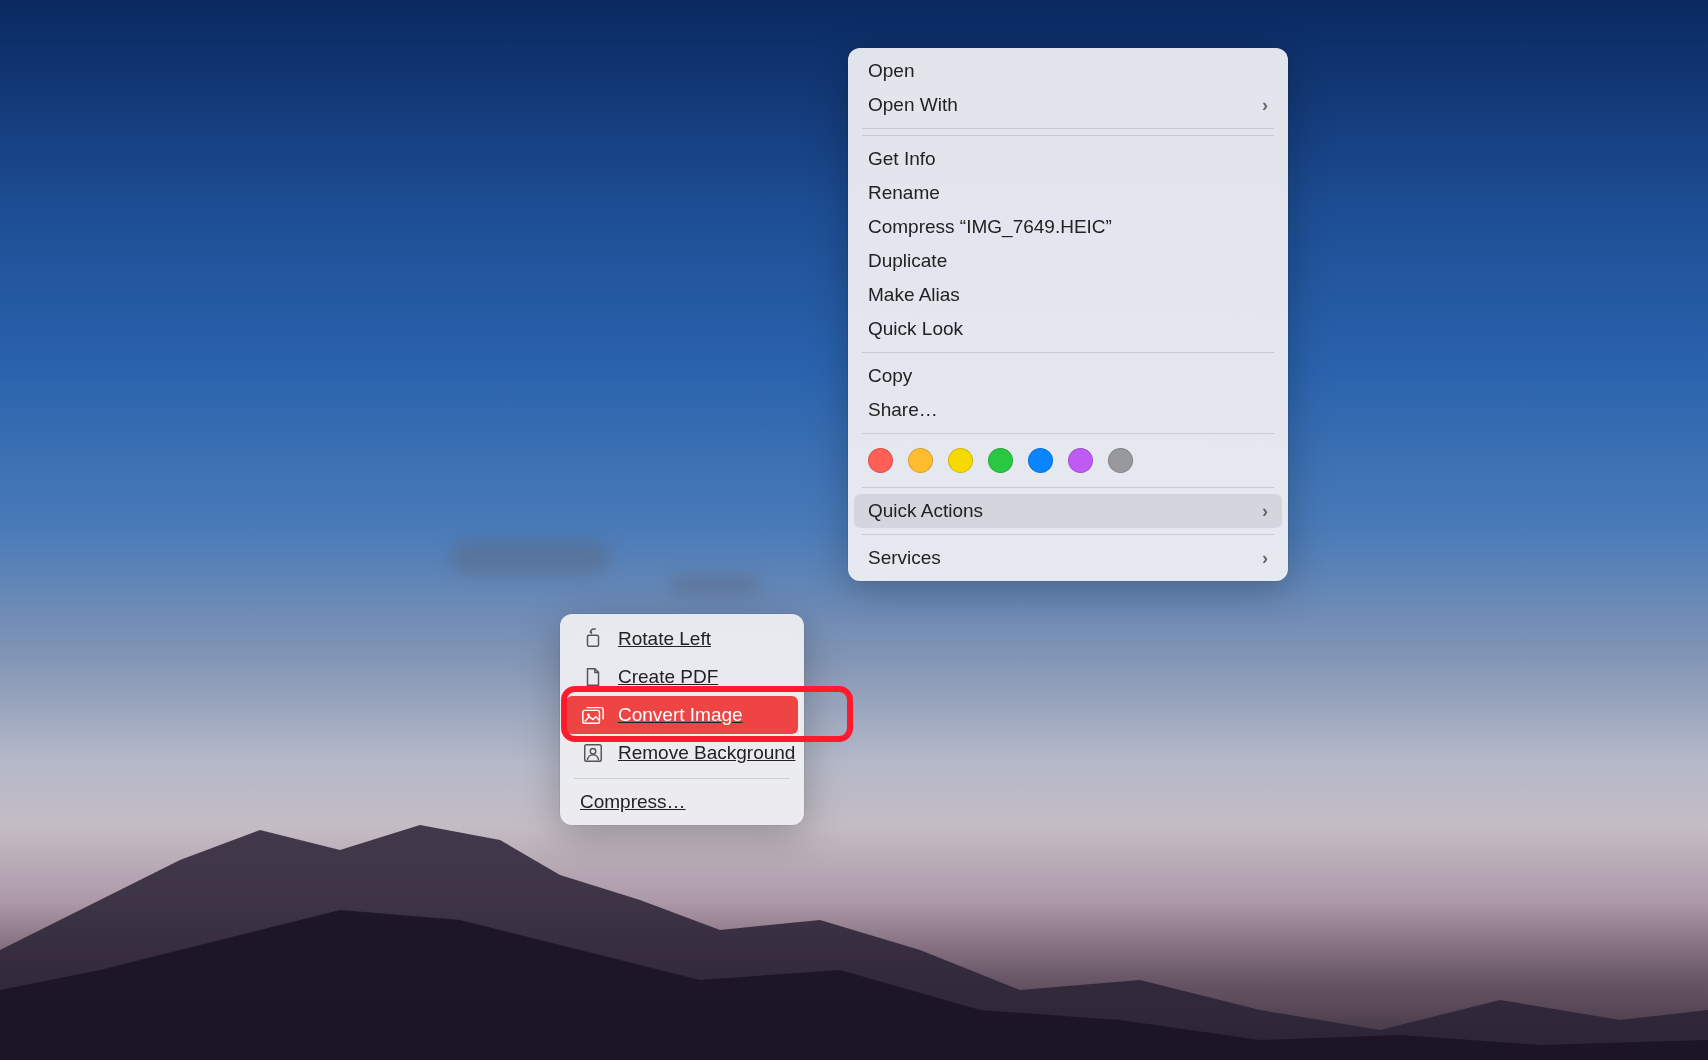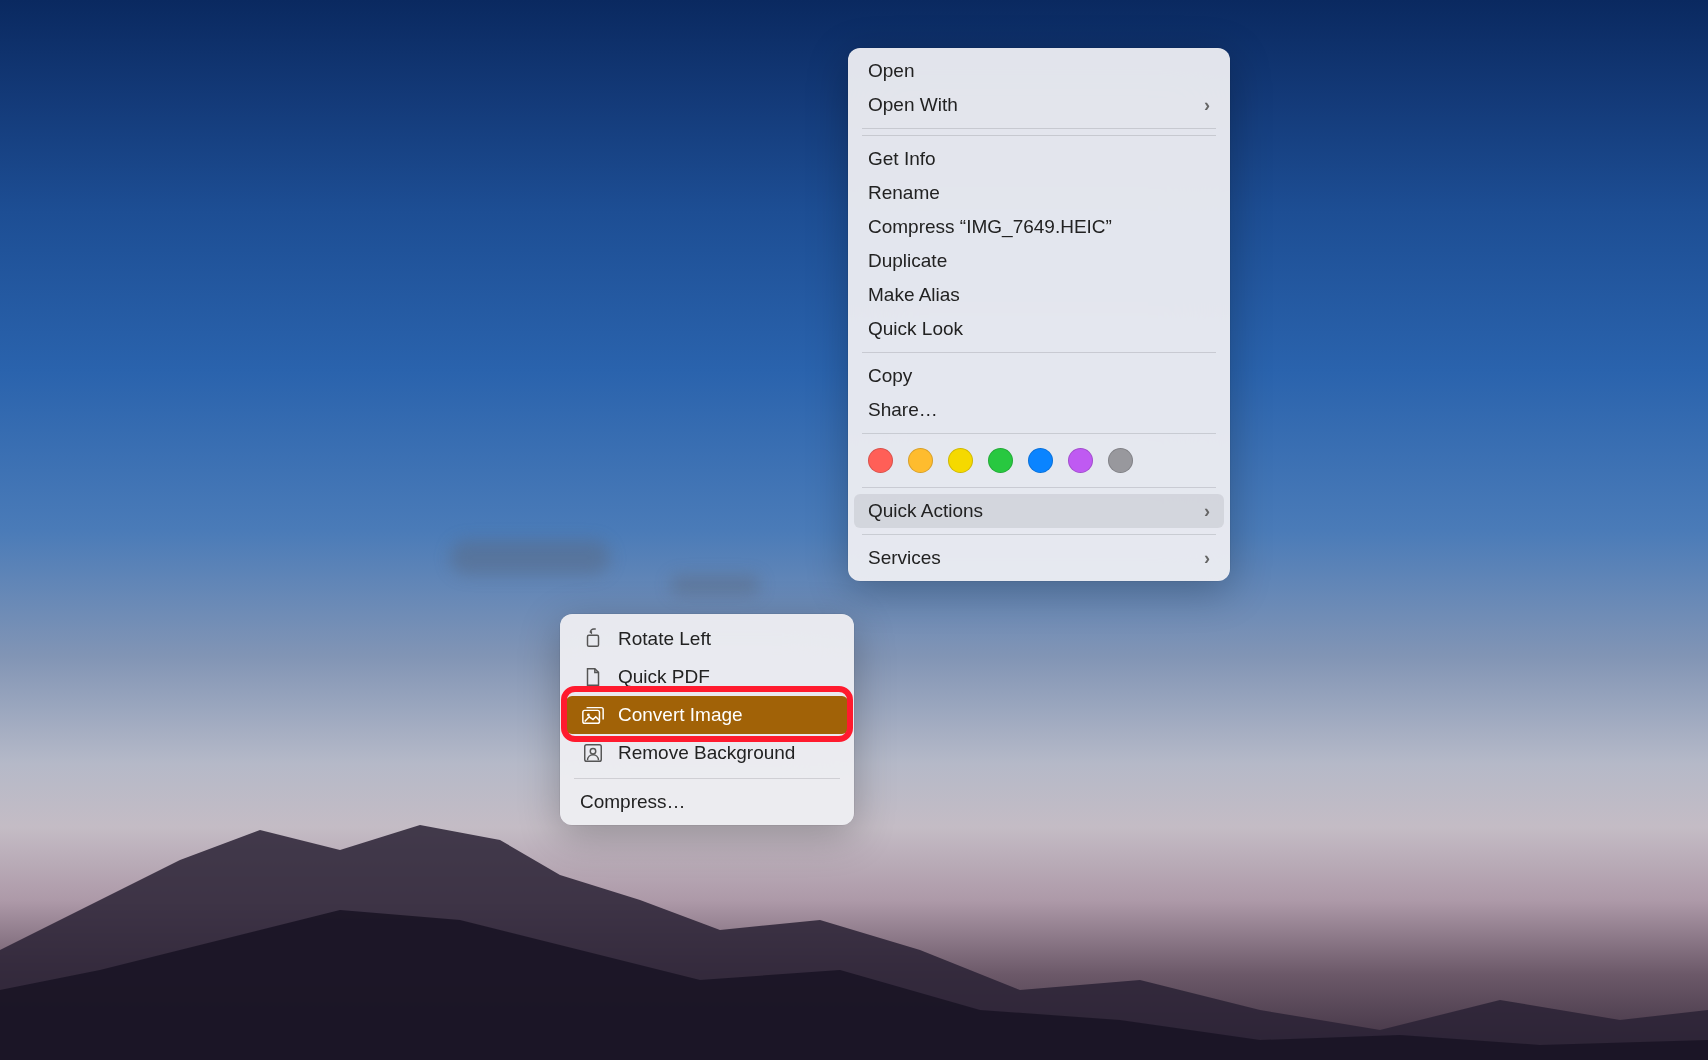--- a/index.html
+++ b/index.html
@@ -56,38 +56,39 @@
       backdrop-filter: blur(30px);
       border-radius: 12px;
       box-shadow: 0 10px 40px rgba(0,0,0,0.25), 0 0 0 0.5px rgba(0,0,0,0.1);
       padding: 6px;
       font-size: 19px;
       color: #222;
     }
     .main-menu {
       left: 848px;
       top: 48px;
-      width: 382px;
+      width: 440px;
     }
     .sub-menu {
       left: 560px;
       top: 614px;
-      width: 294px;
+      width: 244px;
+      text-decoration: underline;
     }
     .menu-item {
       padding: 6px 14px;
       display: flex;
       align-items: center;
       justify-content: space-between;
       border-radius: 6px;
       cursor: default;
       white-space: nowrap;
     }
     .menu-item.highlighted {
-      background: #a16207;
+      background: #ef4444;
       color: #fff;
     }
     .menu-item.active-parent {
       background: rgba(0,0,0,0.08);
     }
     .menu-separator {
       height: 1px;
       background: rgba(0,0,0,0.12);
       margin: 6px 8px;
     }
@@ -225,21 +226,21 @@
       </span>
     </div>
     <div class="menu-item">
       <span class="menu-left">
         <span class="menu-icon">
           <svg width="22" height="22" viewBox="0 0 24 24" fill="none" stroke="currentColor" stroke-width="1.6">
             <path d="M 6 3 L 14 3 L 18 7 L 18 21 L 6 21 Z"></path>
             <path d="M 14 3 L 14 7 L 18 7"></path>
           </svg>
         </span>
-        <span>Quick PDF</span>
+        <span>Create PDF</span>
       </span>
     </div>
     <div class="menu-item highlighted">
       <span class="menu-left">
         <span class="menu-icon">
           <svg width="24" height="22" viewBox="0 0 26 22" fill="none" stroke="currentColor" stroke-width="1.6">
             <rect x="2" y="6" width="18" height="14" rx="2"></rect>
             <path d="M 6 3 L 22 3 A 2 2 0 0 1 24 5 L 24 16"></path>
             <circle cx="8" cy="11" r="1.5" fill="currentColor" stroke="none"></circle>
             <path d="M 4 18 L 9 13 L 13 16 L 16 13 L 20 17"></path>

